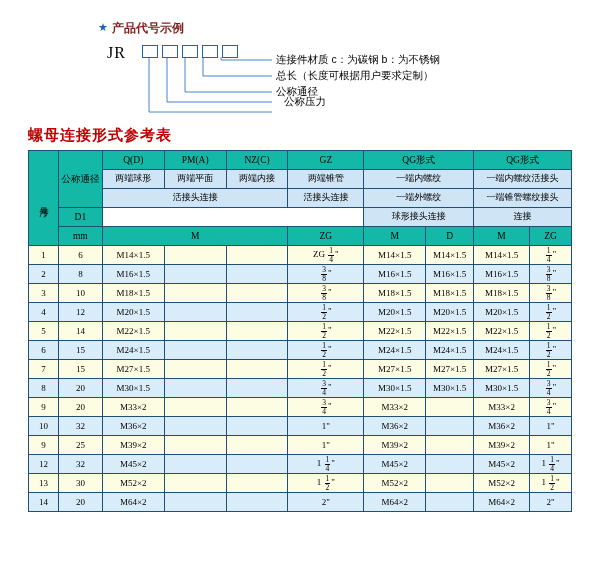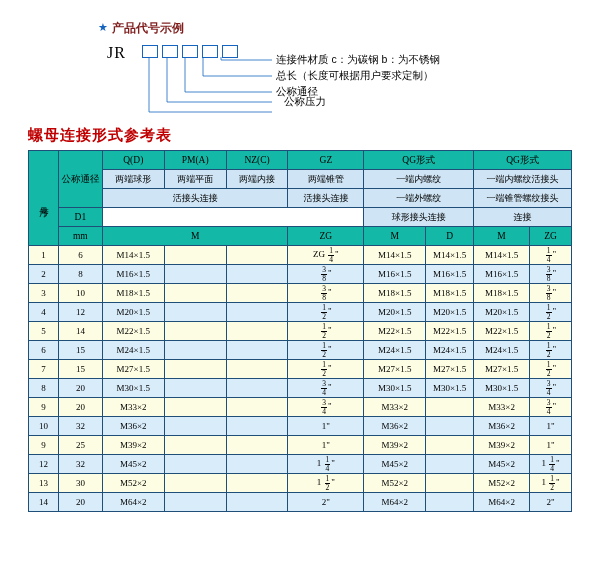--- a/index.html
+++ b/index.html
@@ -67,21 +67,21 @@
   }
   table.main td{
     border:1px solid #1f4e79;
     text-align:center;
     vertical-align:middle;
     padding:1px 1px;
     height:16px;
     line-height:1.15;
   }
   .hdr{background:#14b8a6;font-size:9.5px;}
-  .hdr-cn{background:#cfe5f5;font-size:9px;}
+  .hdr-cn{background:#cfe5f5;font-size:9px;font-family:Liberation Mono, monospace;}
   .rowA{background:#fdfde3;}
   .rowB{background:#d9ecfa;}
   .seq{font-size:9px;}
   .frac{
     display:inline-block;
     vertical-align:middle;
     text-align:center;
     font-size:7.5px;
     line-height:1;
     margin:0 1px;

